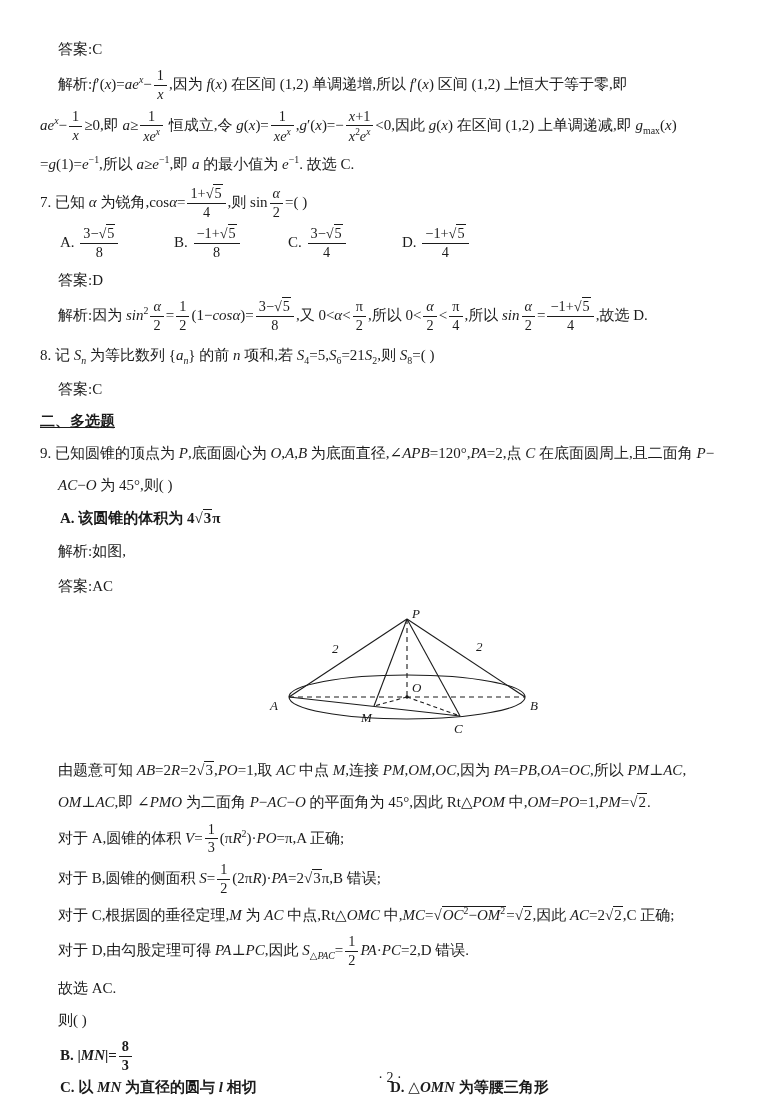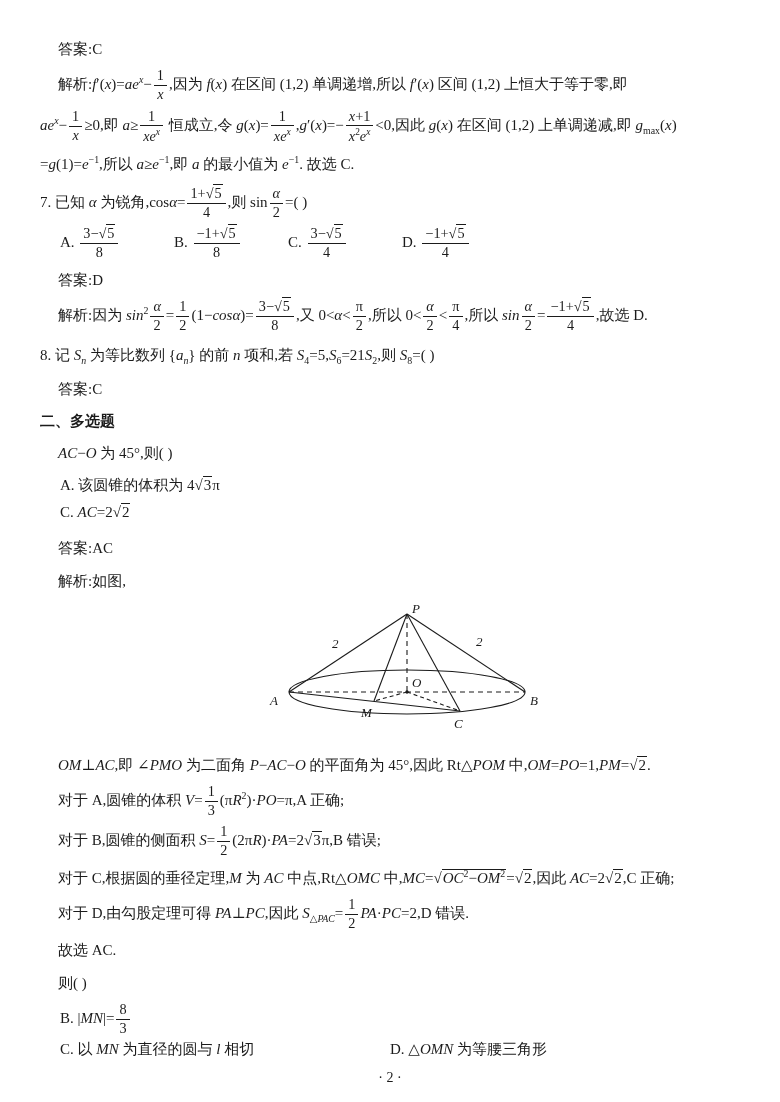--- a/index.html
+++ b/index.html
@@ -12,27 +12,27 @@
   .gap{margin-top:9px;}
   i{font-style:italic;}
   sup{font-size:0.66em;}
   sub{font-size:0.66em;}
   
   fr{display:inline-block;vertical-align:middle;text-align:center;line-height:1.1;margin:0 2px;font-size:0.95em;}
   fr nu{display:block;border-bottom:1px solid #1b1b1b;padding:0 3px 1px;}
   fr de{display:block;padding:1px 3px 0;}
   
   ov{border-top:1.2px solid #1b1b1b;padding:0 1px;}
-  .sect{font-weight:700;font-family:"Liberation Sans","DejaVu Sans",sans-serif;margin:0 0 4px 0;}
+  .sect{font-weight:700;font-family:"Liberation Sans","DejaVu Sans",sans-serif;margin:0 0 4px 0;text-decoration:underline;}
   .opt7{display:flex;margin-left:20px;}
   .opt7 > span{display:inline-block;width:114px;white-space:nowrap;}
   .opt4{display:flex;margin-left:20px;}
   .opt4 > span{display:inline-block;width:167px;white-space:nowrap;}
   .opt2{display:flex;margin-left:20px;line-height:1.8;}
-  .opt2 > span{display:inline-block;white-space:nowrap;}
+  .opt2 > span{display:inline-block;white-space:nowrap;font-weight:bold;}
   .opt2 > span:first-child{width:330px;}
   .figure{margin:6px 0 2px 222px;}
   .figure text{font-style:italic;font-size:13px;font-family:"Liberation Serif","DejaVu Serif",serif;fill:#1b1b1b;}
   .footer{position:absolute;left:0;right:0;bottom:16px;text-align:center;font-size:14px;}
 </style>
 </head>
 <body>
 
 <div class="content">
 
@@ -49,29 +49,29 @@
     <span>D. <fr><nu>−1+√<ov>5</ov></nu><de>4</de></fr></span>
   </div>
   <div class="ln ind">答案:D</div>
   <div class="ln ind">解析:因为 <i>sin</i><sup>2</sup><fr><nu><i>α</i></nu><de>2</de></fr>=<fr><nu>1</nu><de>2</de></fr>(1−<i>cosα</i>)=<fr><nu>3−√<ov>5</ov></nu><de>8</de></fr>,又 0&lt;<i>α</i>&lt;<fr><nu>π</nu><de>2</de></fr>,所以 0&lt;<fr><nu><i>α</i></nu><de>2</de></fr>&lt;<fr><nu>π</nu><de>4</de></fr>,所以 <i>sin</i><fr><nu><i>α</i></nu><de>2</de></fr>=<fr><nu>−1+√<ov>5</ov></nu><de>4</de></fr>,故选 D.</div>
 
   <div class="ln gap">8. 记 <i>S</i><sub><i>n</i></sub> 为等比数列 {<i>a</i><sub><i>n</i></sub>} 的前 <i>n</i> 项和,若 <i>S</i><sub>4</sub>=5,<i>S</i><sub>6</sub>=21<i>S</i><sub>2</sub>,则 <i>S</i><sub>8</sub>=(      )</div>
   <div class="ln ind">答案:C</div>
 
   <div class="ln sect">二、多选题</div>
 
+  <div class="ln">9. 已知圆锥的顶点为 <i>P</i>,底面圆心为 <i>O</i>,<i>A</i>,<i>B</i> 为底面直径,∠<i>APB</i>=120°,<i>PA</i>=2,点 <i>C</i> 在底面圆周上,且二面角 <i>P</i>−</div>
   <div class="ln ind"><i>AC</i>−<i>O</i> 为 45°,则(  )</div>
   <div class="opt2">
     <span>A. 该圆锥的体积为 4√<ov>3</ov>π</span>
   </div>
   <div class="opt2">
-    <span>C. <i>AC</i>=2√<ov>2</ov></span>
   </div>
+  <div class="ln ind">解析:如图,</div>
   <div class="ln ind gap">答案:AC</div>
-  <div class="ln ind">解析:如图,</div>
 
   <div class="figure">
     <svg width="296" height="142" viewBox="0 0 296 142">
       <g stroke="#1b1b1b" stroke-width="1.1" fill="none">
         <ellipse cx="145" cy="92" rx="118" ry="22"></ellipse>
         <line x1="145" y1="14" x2="27" y2="92"></line>
         <line x1="145" y1="14" x2="263" y2="92"></line>
         <line x1="145" y1="14" x2="112" y2="101"></line>
         <line x1="145" y1="14" x2="198" y2="111"></line>
         <line x1="27" y1="92" x2="198" y2="111"></line>
@@ -85,20 +85,21 @@
       <text x="70" y="48">2</text>
       <text x="214" y="46">2</text>
       <text x="8" y="105">A</text>
       <text x="268" y="105">B</text>
       <text x="150" y="87">O</text>
       <text x="99" y="117">M</text>
       <text x="192" y="128">C</text>
     </svg>
   </div>
 
+  <div class="ln ind">由题意可知 <i>AB</i>=2<i>R</i>=2√<ov>3</ov>,<i>PO</i>=1,取 <i>AC</i> 中点 <i>M</i>,连接 <i>PM</i>,<i>OM</i>,<i>OC</i>,因为 <i>PA</i>=<i>PB</i>,<i>OA</i>=<i>OC</i>,所以 <i>PM</i>⊥<i>AC</i>,</div>
   <div class="ln ind"><i>OM</i>⊥<i>AC</i>,即 ∠<i>PMO</i> 为二面角 <i>P</i>−<i>AC</i>−<i>O</i> 的平面角为 45°,因此 Rt△<i>POM</i> 中,<i>OM</i>=<i>PO</i>=1,<i>PM</i>=√<ov>2</ov>.</div>
   <div class="ln ind">对于 A,圆锥的体积 <i>V</i>=<fr><nu>1</nu><de>3</de></fr>(π<i>R</i><sup>2</sup>)·<i>PO</i>=π,A 正确;</div>
   <div class="ln ind">对于 B,圆锥的侧面积 <i>S</i>=<fr><nu>1</nu><de>2</de></fr>(2π<i>R</i>)·<i>PA</i>=2√<ov>3</ov>π,B 错误;</div>
   <div class="ln ind">对于 C,根据圆的垂径定理,<i>M</i> 为 <i>AC</i> 中点,Rt△<i>OMC</i> 中,<i>MC</i>=√<ov><i>OC</i><sup>2</sup>−<i>OM</i><sup>2</sup></ov>=√<ov>2</ov>,因此 <i>AC</i>=2√<ov>2</ov>,C 正确;</div>
   <div class="ln ind">对于 D,由勾股定理可得 <i>PA</i>⊥<i>PC</i>,因此 <i>S</i><sub>△<i>PAC</i></sub>=<fr><nu>1</nu><de>2</de></fr><i>PA</i>·<i>PC</i>=2,D 错误.</div>
   <div class="ln ind">故选 AC.</div>
 
   <div class="ln ind">则(  )</div>
   <div class="opt2">
     <span>B. |<i>MN</i>|=<fr><nu>8</nu><de>3</de></fr></span>

